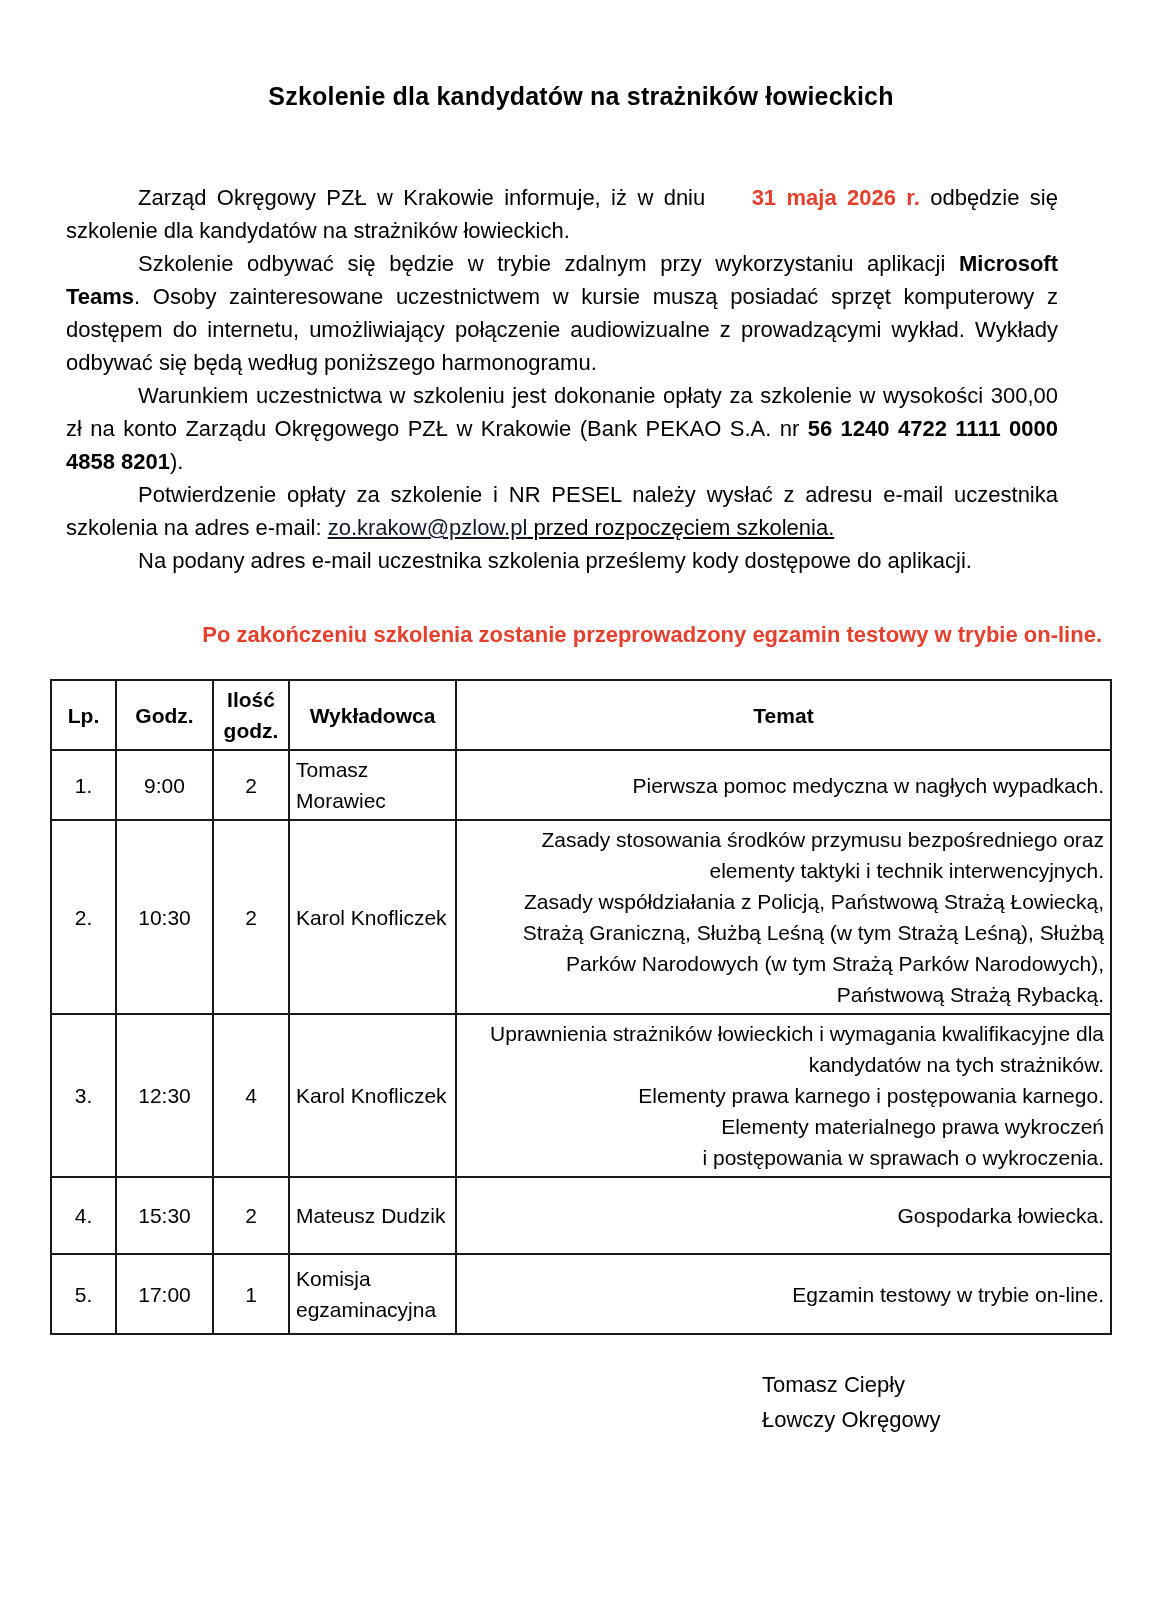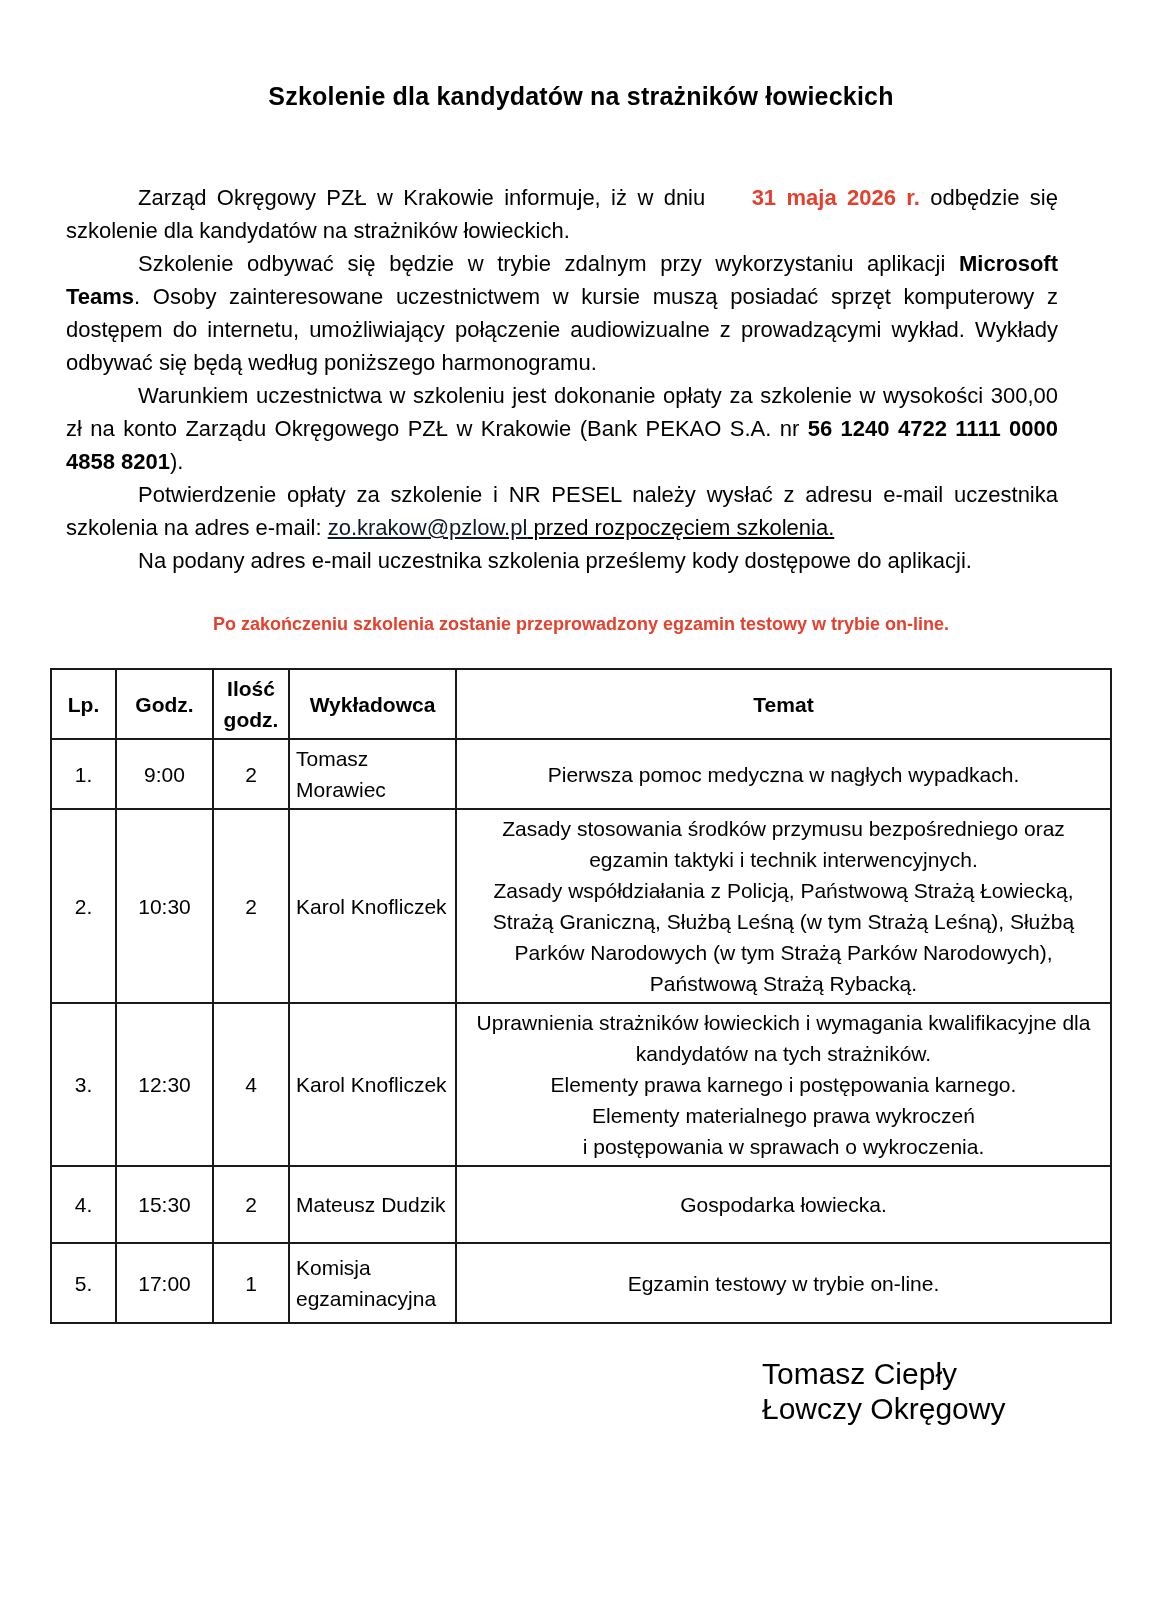--- a/index.html
+++ b/index.html
@@ -22,23 +22,23 @@
     font-size: 22px; line-height: 33px;
     text-align: justify; text-indent: 72px;
     margin: 0;
   }
   .bold { font-weight: bold; }
   .red  { color: #e5402d; margin-left: 36px; }
   .underline { text-decoration: underline; }
   a.email-link { color: #0f172a; text-decoration: underline; cursor: pointer; }
 
   .notice {
-    color: #e5402d; font-weight: bold; text-align: center;
-    font-size: 18px; line-height: 28px;
-    margin: 33px 10px 0 10px;
+    color: #e5402d; font-weight: bold; text-align: right;
+    font-size: 22px; line-height: 28px;
+    margin: 44px 10px 0 10px;
   }
 
   .schedule-heading {
     font-size: 25px; font-weight: bold; text-align: center;
     margin: 28px 0 0 0;
   }
 
   table.schedule {
     width: 1060px; border-collapse: collapse;
     margin-top: 30px; table-layout: fixed;
@@ -47,31 +47,31 @@
   table.schedule th, table.schedule td {
     border: 2px solid #1a1a1a;
     vertical-align: middle;
     padding: 3px 6px;
     box-sizing: border-box;
     line-height: 31px;
   }
   table.schedule th { font-weight: bold; text-align: center; }
   td.center { text-align: center; }
   td.lecturer { text-align: left; padding-left: 7px; }
-  td.topic { text-align: center; white-space: pre-line; padding-left: 9px; padding-right: 10px; }
+  td.topic { text-align: right; white-space: pre-line; padding-left: 9px; padding-right: 10px; }
   thead tr { height: 66px; }
   tbody tr:nth-child(1) { height: 67px; }
   tbody tr:nth-child(2) { height: 186px; }
   tbody tr:nth-child(3) { height: 146px; }
   tbody tr:nth-child(4) { height: 77px; }
   tbody tr:nth-child(5) { height: 80px; }
 
   .signature {
     margin: 32px 0 0 712px;
-    font-size: 30px; line-height: 35px;
+    font-size: 22px; line-height: 35px;
   }
 </style>
 </head>
 <body>
 
 <div class="page">
 
   <h1 class="doc-title">Szkolenie dla kandydatów na strażników łowieckich</h1>
 
   <div class="body-text">
@@ -112,21 +112,21 @@
         <td class="center">9:00</td>
         <td class="center">2</td>
         <td class="lecturer">Tomasz Morawiec</td>
         <td class="topic">Pierwsza pomoc medyczna w nagłych wypadkach.</td>
       </tr>
       <tr>
         <td class="center">2.</td>
         <td class="center">10:30</td>
         <td class="center">2</td>
         <td class="lecturer">Karol Knofliczek</td>
-        <td class="topic">Zasady stosowania środków przymusu bezpośredniego oraz egzamin taktyki i technik interwencyjnych.
+        <td class="topic">Zasady stosowania środków przymusu bezpośredniego oraz elementy taktyki i technik interwencyjnych.
 Zasady współdziałania z Policją, Państwową Strażą Łowiecką, Strażą Graniczną, Służbą Leśną (w tym Strażą Leśną), Służbą Parków Narodowych (w tym Strażą Parków Narodowych), Państwową Strażą Rybacką.</td>
       </tr>
       <tr>
         <td class="center">3.</td>
         <td class="center">12:30</td>
         <td class="center">4</td>
         <td class="lecturer">Karol Knofliczek</td>
         <td class="topic">Uprawnienia strażników łowieckich i wymagania kwalifikacyjne dla kandydatów na tych strażników.
 Elementy prawa karnego i postępowania karnego.
 Elementy materialnego prawa wykroczeń

